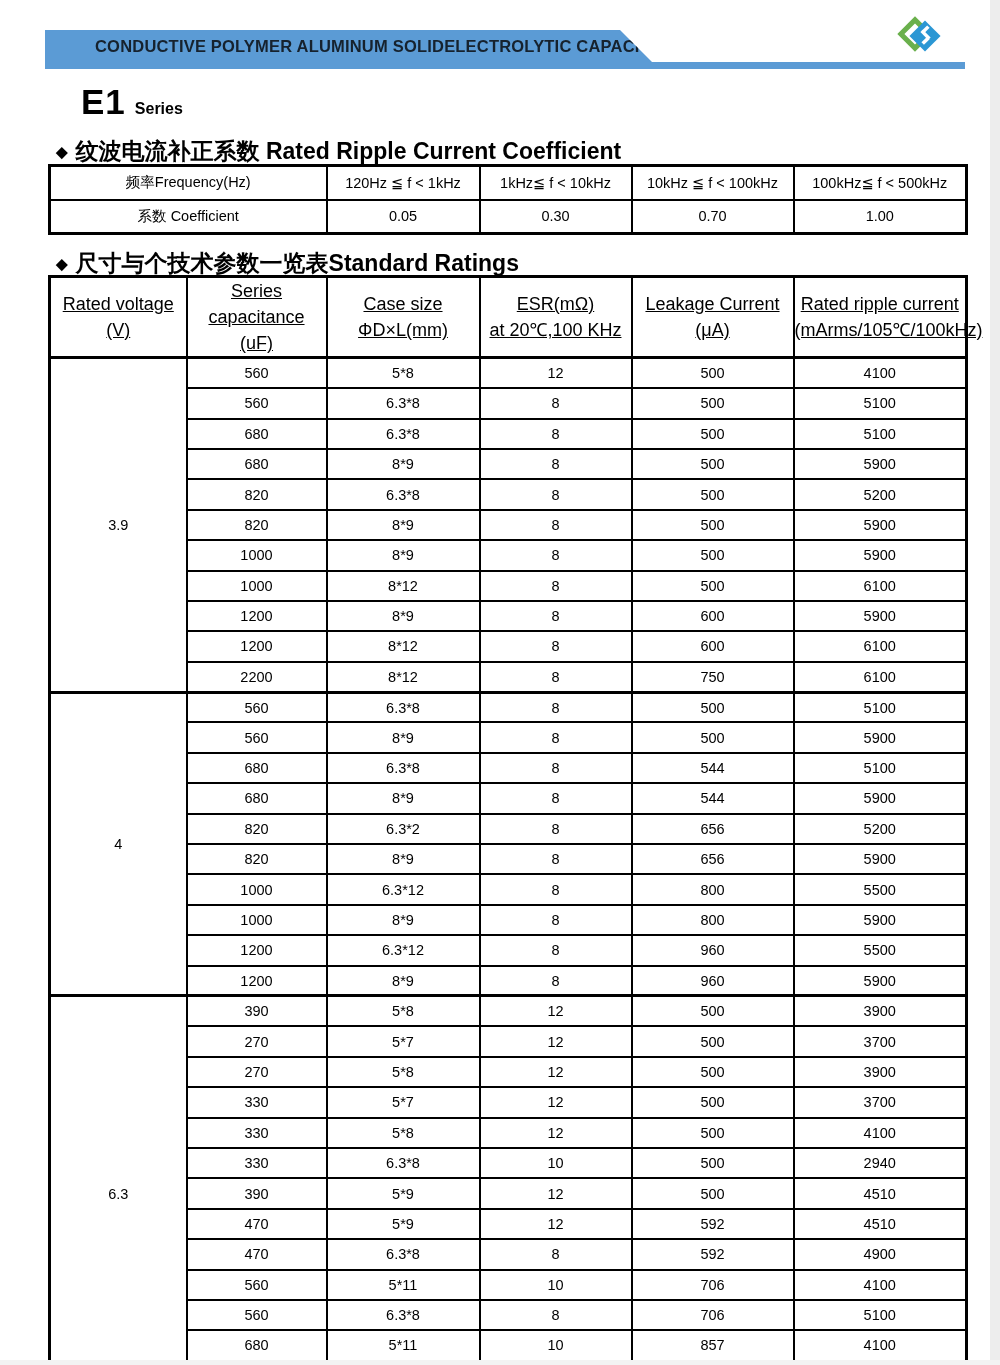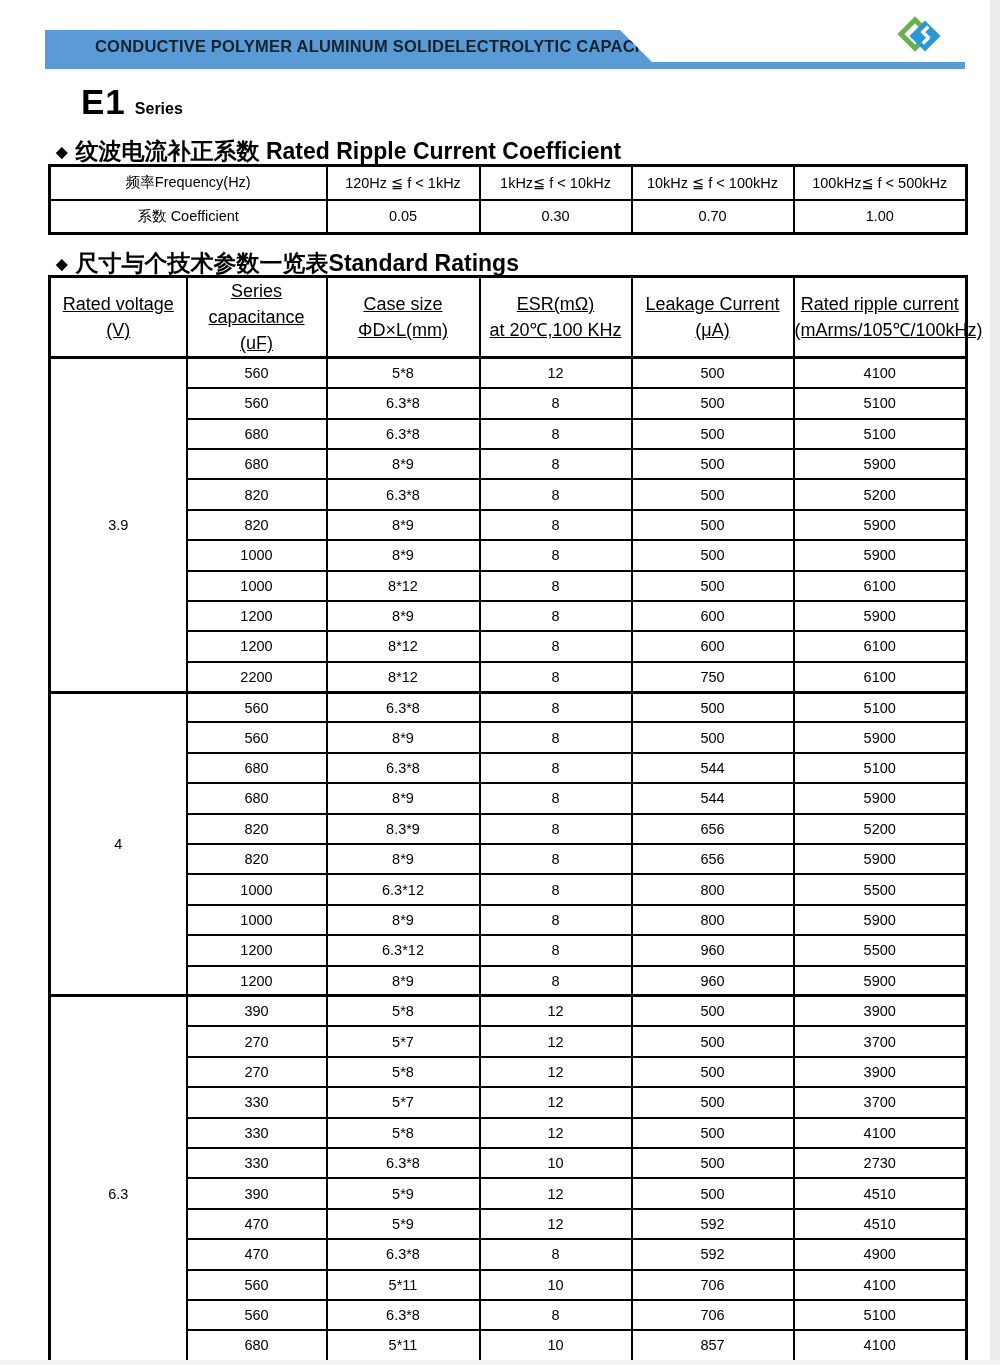--- a/index.html
+++ b/index.html
@@ -257,21 +257,21 @@
       </tr>
       <tr>
         <td>680</td>
         <td>8*9</td>
         <td>8</td>
         <td>544</td>
         <td>5900</td>
       </tr>
       <tr>
         <td>820</td>
-        <td>8.3*9</td>
+        <td>6.3*2</td>
         <td>8</td>
         <td>656</td>
         <td>5200</td>
       </tr>
       <tr>
         <td>820</td>
         <td>8*9</td>
         <td>8</td>
         <td>656</td>
         <td>5900</td>
@@ -338,21 +338,21 @@
         <td>5*8</td>
         <td>12</td>
         <td>500</td>
         <td>4100</td>
       </tr>
       <tr>
         <td>330</td>
         <td>6.3*8</td>
         <td>10</td>
         <td>500</td>
-        <td>2730</td>
+        <td>2940</td>
       </tr>
       <tr>
         <td>390</td>
         <td>5*9</td>
         <td>12</td>
         <td>500</td>
         <td>4510</td>
       </tr>
       <tr>
         <td>470</td>

